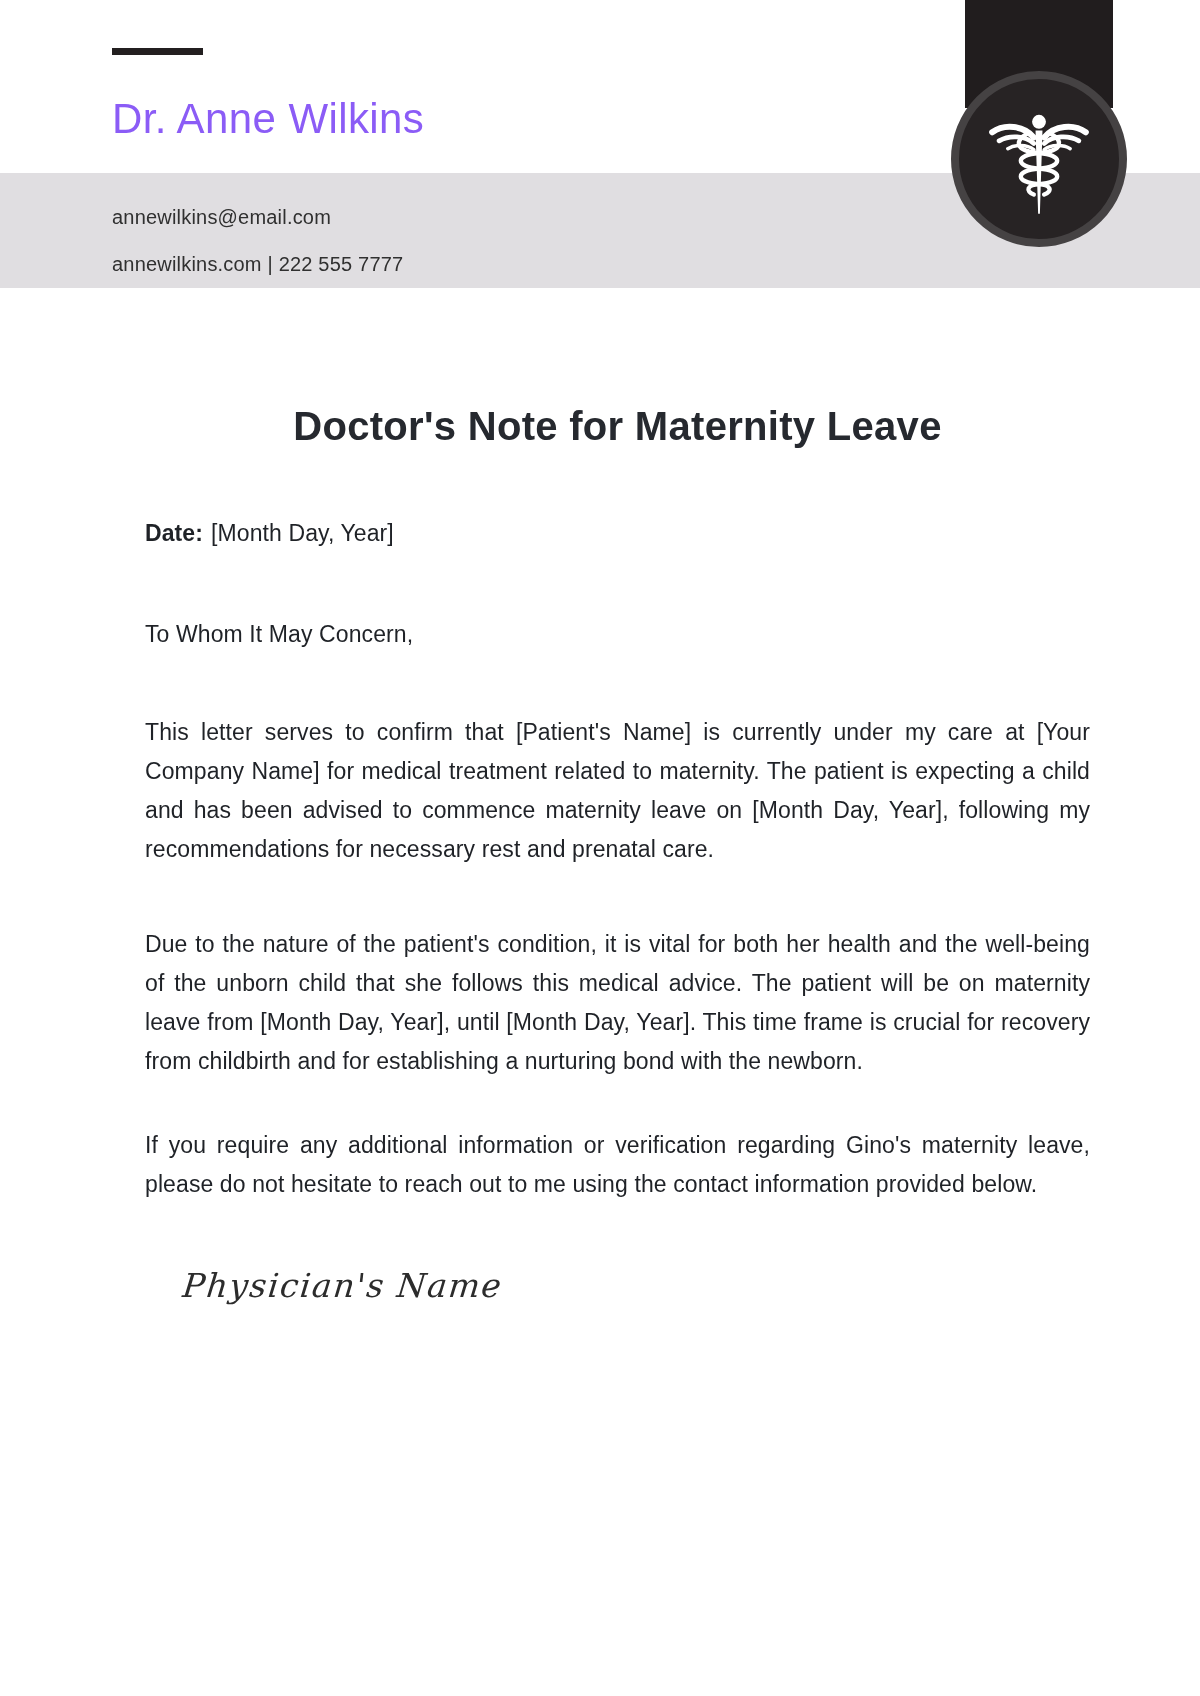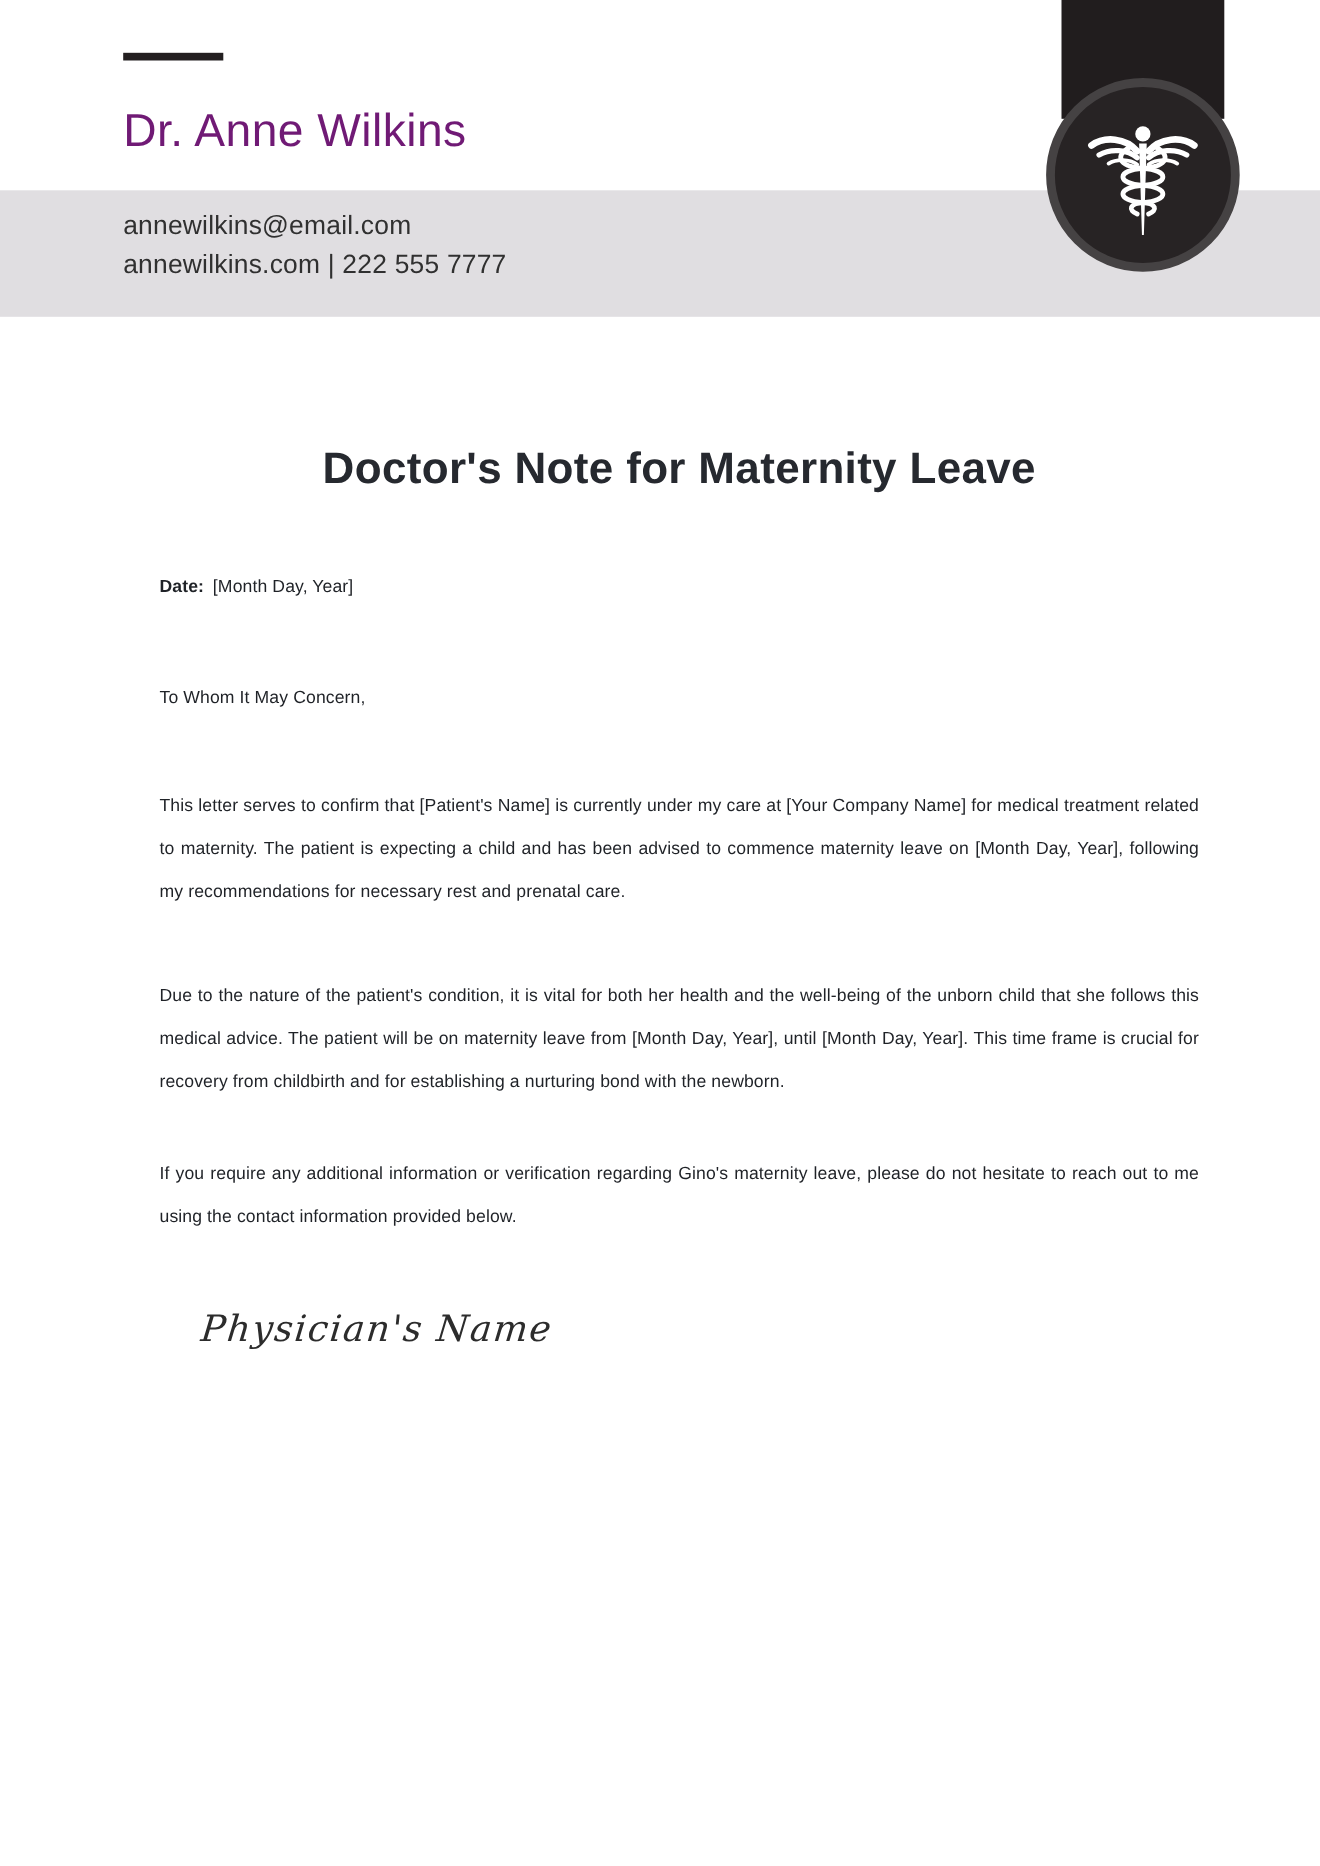--- a/index.html
+++ b/index.html
@@ -6,34 +6,34 @@
     --band-bg:#e0dee1; --ribbon-bg:#211d1e; --badge-bg:#272324; --badge-ring:#454243;
     --ink:#1f2227; --title-ink:#26292f; --accent:#231f20; --contact-ink:#303030; --signature-ink:#2c2c2c;
   }
   *{margin:0;padding:0;box-sizing:border-box;}
   html,body{background:#ffffff;}
   body{font-family:"Liberation Sans",sans-serif;}
   .page{position:relative;width:1200px;height:1696px;background:#ffffff;overflow:hidden;margin:0 auto;}
 
   
   .accent-dash{position:absolute;left:112px;top:48px;width:91px;height:7px;background:var(--accent);}
-  .doctor-name{position:absolute;left:112px;top:95px;font-size:42px;font-weight:500;color:#701a75;letter-spacing:0.4px;white-space:nowrap;}
+  .doctor-name{position:absolute;left:112px;top:95px;font-size:42px;font-weight:500;color:#8b5cf6;letter-spacing:0.4px;white-space:nowrap;}
   .contact-band{position:absolute;left:0;top:173px;width:1200px;height:115px;background:var(--band-bg);padding:15px 0 0 112px;}
-  .contact-line{font-size:24px;line-height:35px;color:var(--contact-ink);letter-spacing:0.2px;}
+  .contact-line{font-size:20px;line-height:35px;color:var(--contact-ink);letter-spacing:0.2px;margin-top:12px;}
   .ribbon{position:absolute;left:965px;top:0;width:148px;height:108px;background:var(--ribbon-bg);z-index:2;}
   .logo-badge{position:absolute;left:951px;top:71px;width:176px;height:176px;border-radius:50%;
     background:var(--badge-bg);border:8px solid var(--badge-ring);z-index:3;
     display:flex;align-items:center;justify-content:center;}
   .logo-badge svg{display:block;transform:translateY(7px);}
 
   
   .letter{position:absolute;left:145px;top:288px;width:945px;color:var(--ink);}
   .letter-title{margin-top:114px;font-size:40px;line-height:48px;font-weight:700;color:var(--title-ink);
     text-align:center;letter-spacing:0.3px;white-space:nowrap;}
-  .letter p{font-size:16px;line-height:39px;letter-spacing:0.1px;color:var(--ink);}
+  .letter p{font-size:23px;line-height:39px;letter-spacing:0.1px;color:var(--ink);}
   .date-line{margin-top:64px;}
   .date-line .lbl{font-weight:700;margin-right:8px;}
   .salutation{margin-top:62px;}
   .para{text-align:justify;}
   .para-1{margin-top:59px;}
   .para-2{margin-top:56px;}
   .para-3{margin-top:45px;}
   .closing{margin-top:52px;}
   .signature{margin-top:58px;margin-left:38px;font-family:"DejaVu Serif",serif;font-style:italic;
     font-size:33px;line-height:48px;color:var(--signature-ink);letter-spacing:1.5px;transform:skewX(-6deg);}

